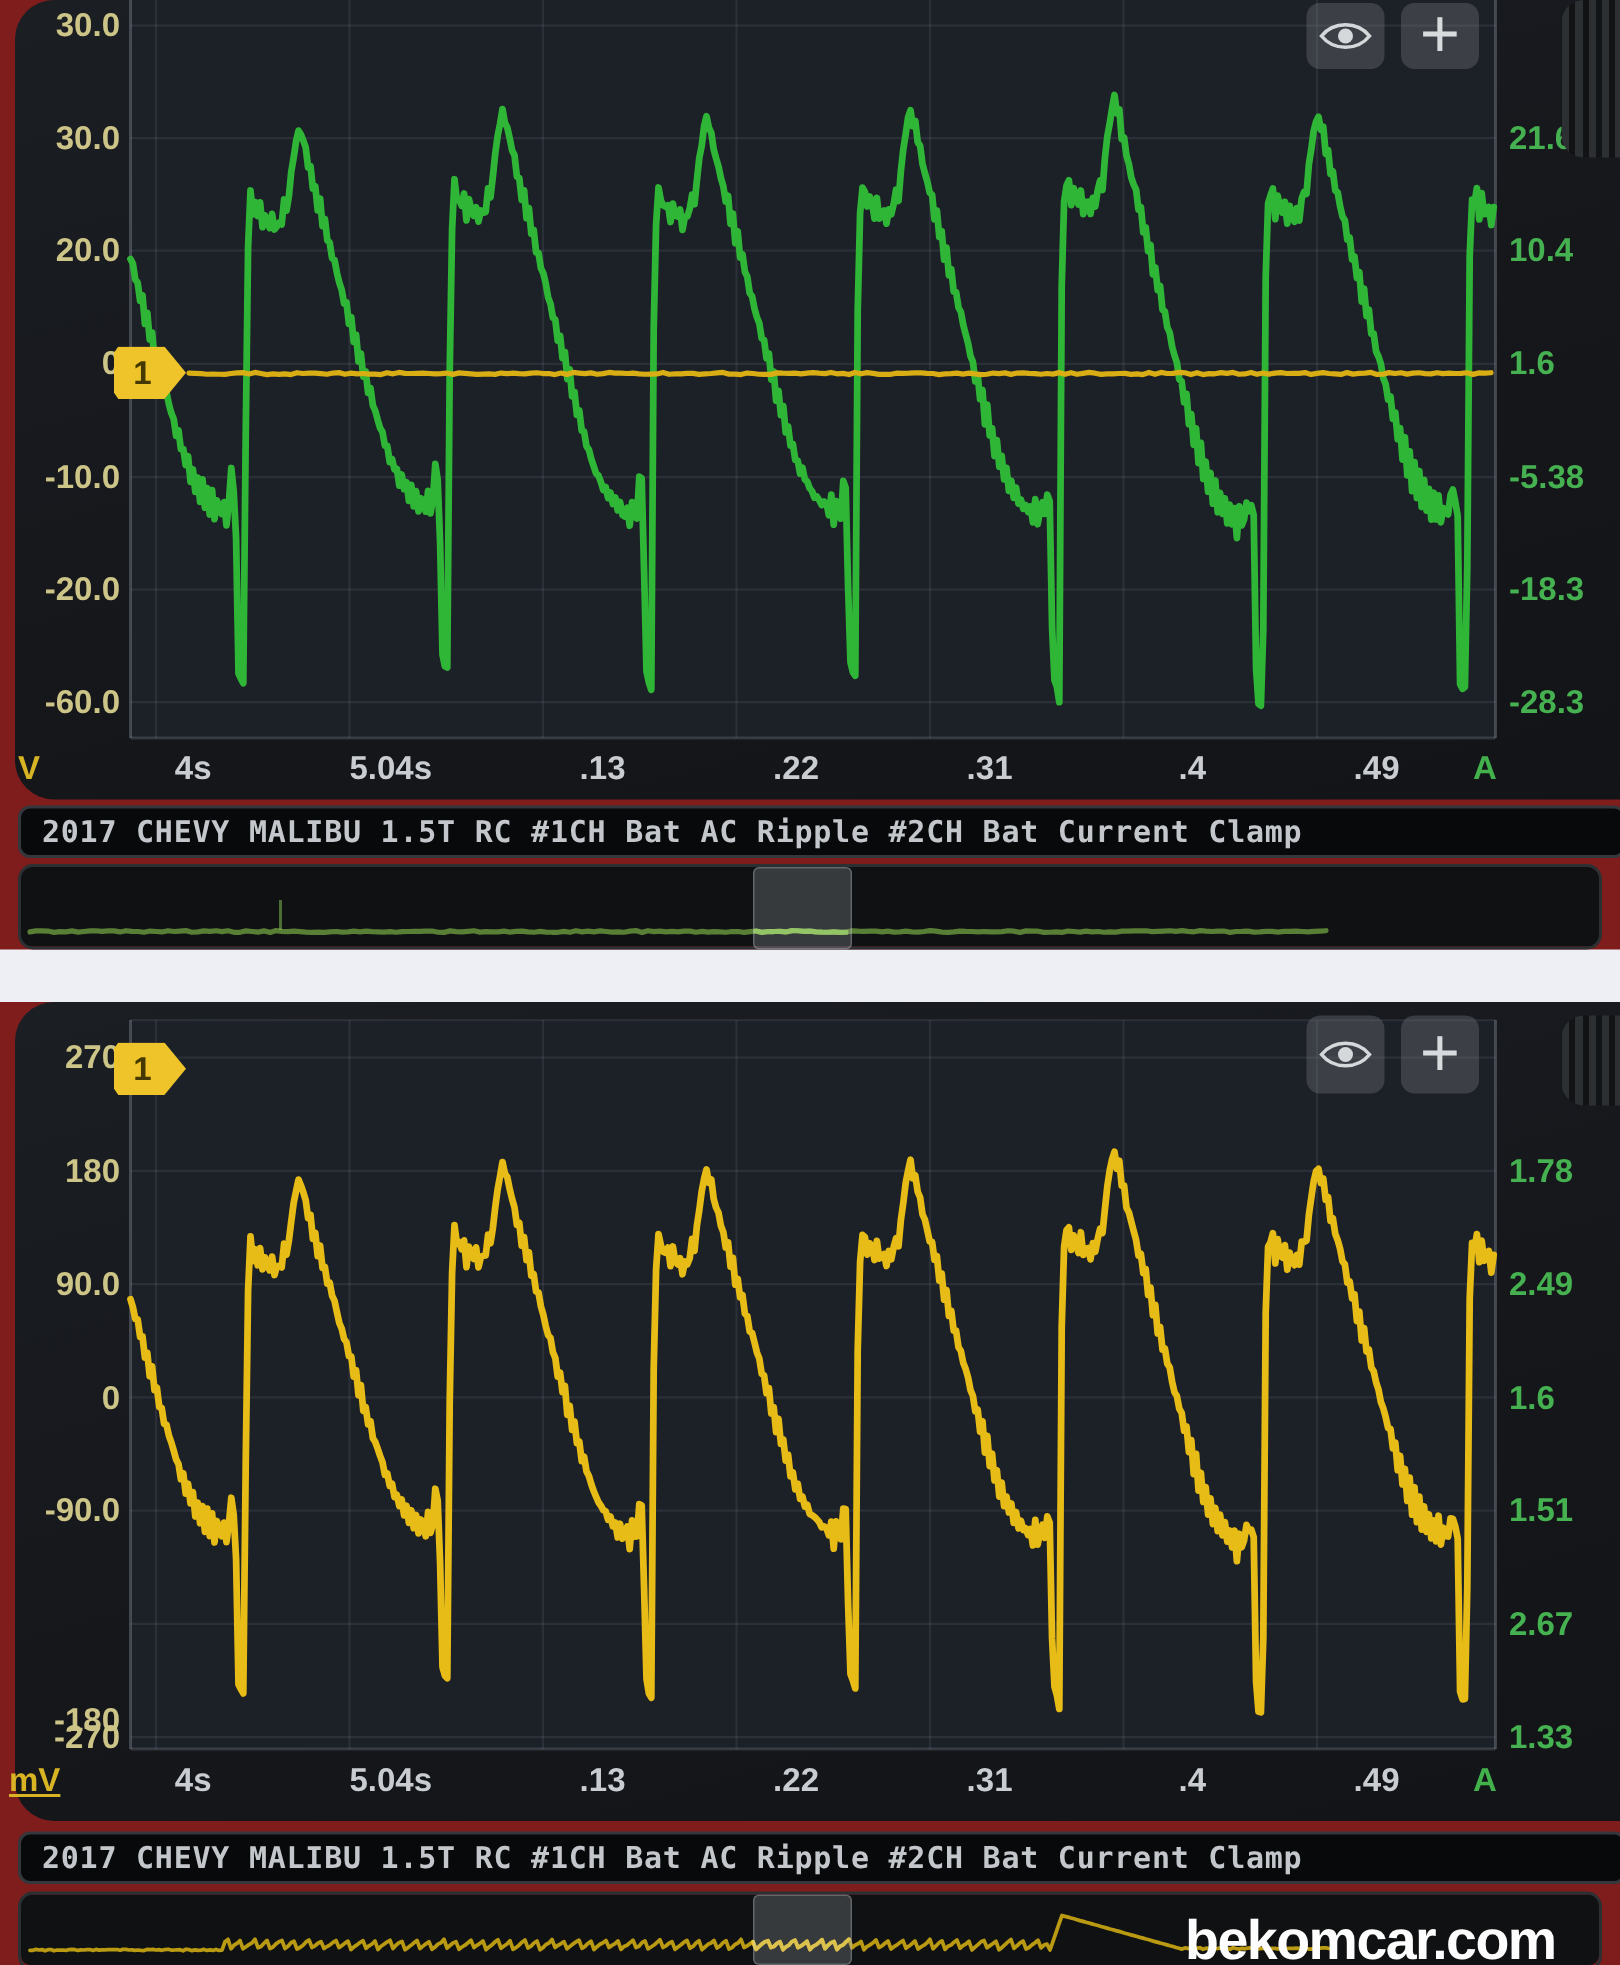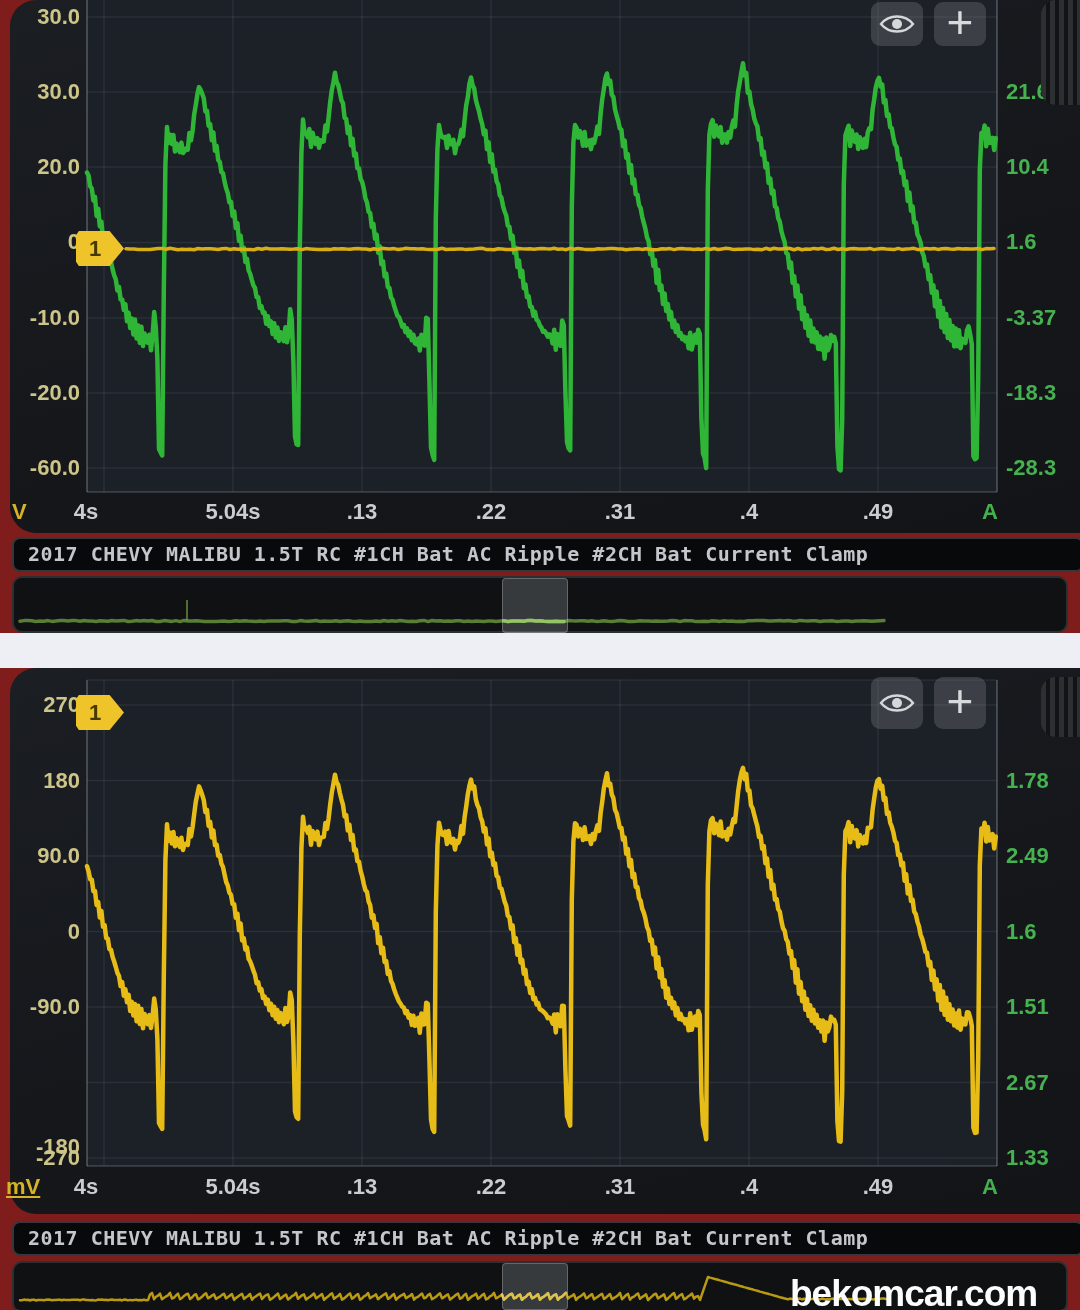--- a/index.html
+++ b/index.html
@@ -4,21 +4,21 @@
 <style>
   html,body{margin:0;padding:0;background:#000;}
   .stage{position:relative;width:1080px;height:1310px;background:#7f1d1d;overflow:hidden;
          font-family:"Liberation Sans",sans-serif;}
   .card{position:absolute;background:linear-gradient(165deg,#1b1e23 0%,#15171b 55%,#121417 100%);
         border-radius:26px 0 0 26px;}
   #gfx{position:absolute;left:0;top:0;z-index:5;pointer-events:none;}
   .tick{position:absolute;z-index:10;font-size:22px;font-weight:bold;line-height:26px;height:26px;}
   .tl{color:#cdc488;width:78px;left:2px;text-align:right;}
   .tr{color:#46b150;width:70px;left:1006px;text-align:left;}
-  .tx{color:#c9cdd1;width:110px;text-align:center;}
+  .tx{color:#c9cdd1;width:110px;text-align:right;}
   .unit-l{color:#d8b425;}
   .unit-r{color:#42b14c;}
   .titlebar{position:absolute;left:12px;width:1054px;height:31px;background:#08090a;
             border:2px solid #34373b;border-radius:8px;z-index:10;
             font-family:"DejaVu Sans Mono",monospace;font-weight:bold;font-size:20px;
             letter-spacing:.5px;color:#c3c7cb;line-height:31px;padding-left:14px;
             white-space:nowrap;overflow:hidden;}
   .strip{position:absolute;left:12px;width:1052px;border:2px solid #2d3033;border-radius:10px;
          background:transparent;z-index:10;}
   .handle{position:absolute;width:64px;background:rgba(160,166,172,.28);
@@ -101,21 +101,21 @@
   <span class="tick tl" style="top:79px">30.0</span>
   <span class="tick tl" style="top:154px">20.0</span>
   <span class="tick tl" style="top:229px">0</span>
   <span class="tick tl" style="top:305px">-10.0</span>
   <span class="tick tl" style="top:380px">-20.0</span>
   <span class="tick tl" style="top:455px">-60.0</span>
 
   <span class="tick tr" style="top:79px">21.6</span>
   <span class="tick tr" style="top:154px">10.4</span>
   <span class="tick tr" style="top:229px">1.6</span>
-  <span class="tick tr" style="top:305px">-3.37</span>
+  <span class="tick tr" style="top:305px">-5.38</span>
   <span class="tick tr" style="top:380px">-18.3</span>
   <span class="tick tr" style="top:455px">-28.3</span>
 
   <span class="tick unit-l" style="top:499px;left:12px;width:40px;">V</span>
   <span class="tick tx" style="top:499px;left:31px">4s</span>
   <span class="tick tx" style="top:499px;left:178px">5.04s</span>
   <span class="tick tx" style="top:499px;left:307px">.13</span>
   <span class="tick tx" style="top:499px;left:436px">.22</span>
   <span class="tick tx" style="top:499px;left:565px">.31</span>
   <span class="tick tx" style="top:499px;left:694px">.4</span>

